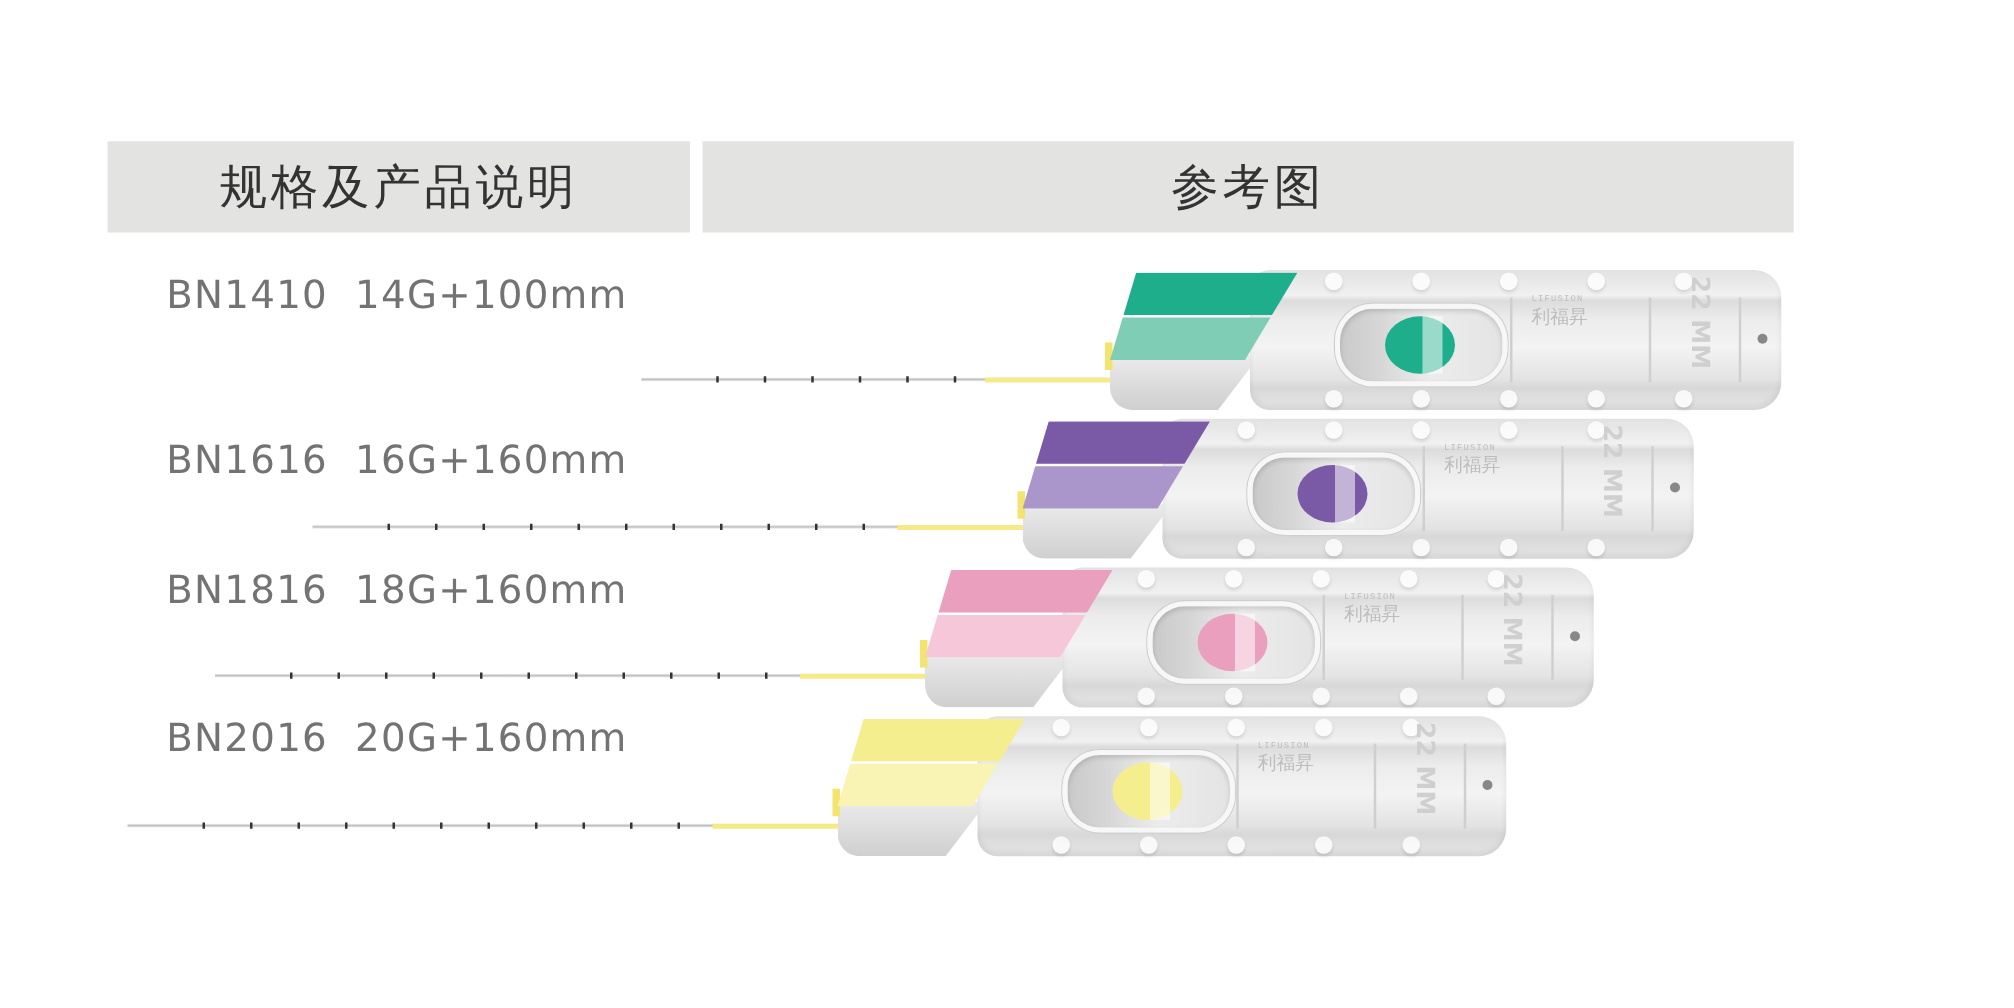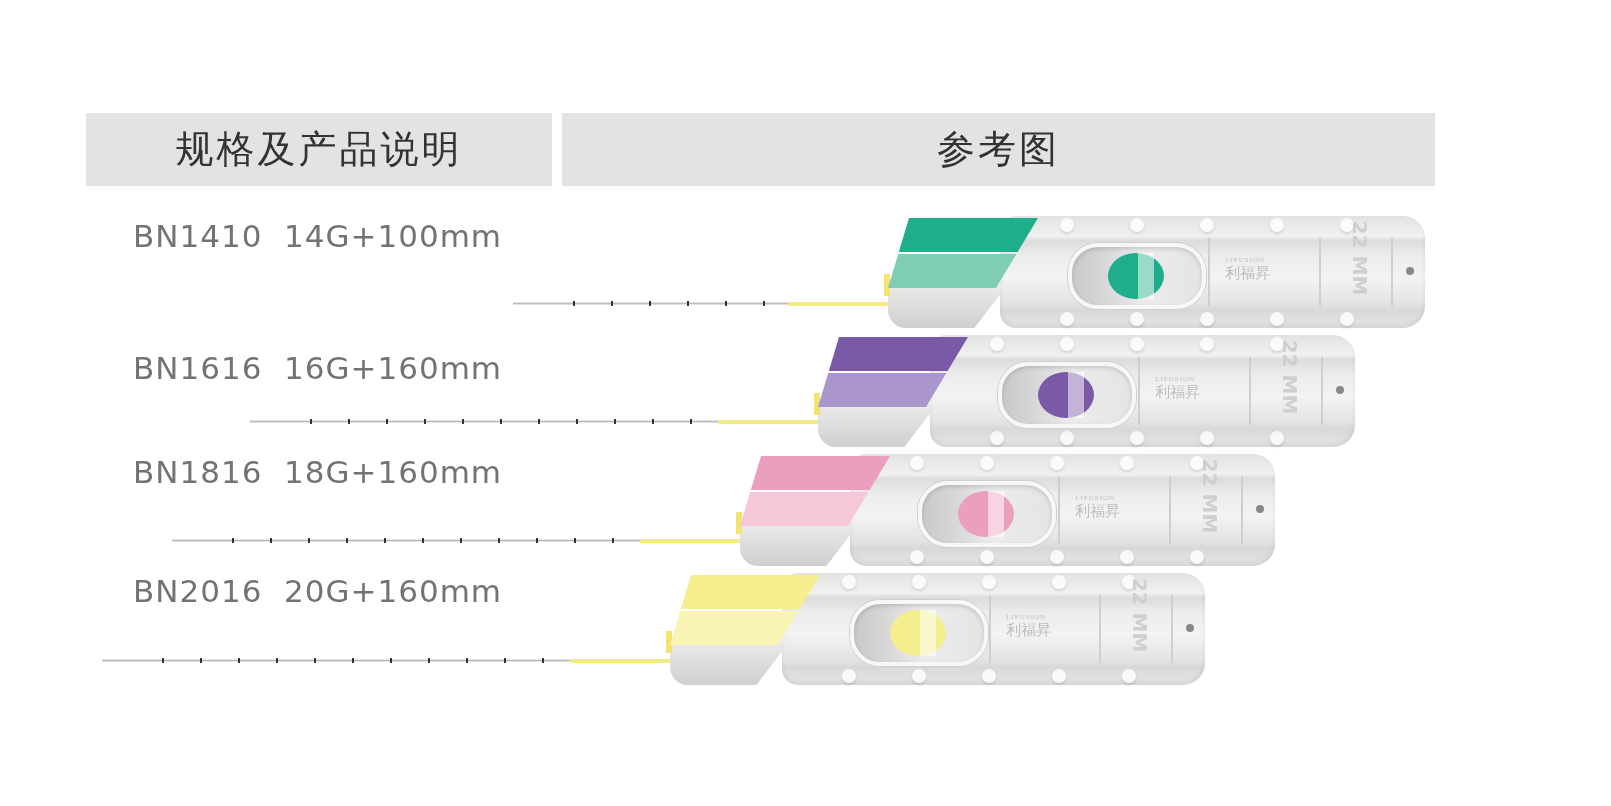--- a/index.html
+++ b/index.html
@@ -25,21 +25,21 @@
             border:4px solid #f7f7f7; box-shadow:0 0 0 1px #cfcfcf, inset 0 2px 4px rgba(0,0,0,0.15);
             background:linear-gradient(90deg,#c9c9c9 0%,#d7d7d7 25%,#ececec 55%,#e4e4e4 100%); }
   .knob { position:absolute; top:6px; left:36px; width:56px; height:46px; border-radius:50%; }
   .knob .stripe { position:absolute; top:0; right:10px; width:16px; height:100%; opacity:0.55; background:#fff; }
   .cap { position:absolute; clip-path:polygon(14% 0, 100% 0, 72% 100%, 0 100%); }
   .cap .top { position:absolute; left:0; top:0; width:100%; height:48%; }
   .cap .bot { position:absolute; left:0; top:52%; width:100%; height:48%; }
   .base { position:absolute; height:44px; border-radius:0 0 0 18px;
           background:linear-gradient(#ebebeb,#cfcfcf); clip-path:polygon(0 0, 100% 0, 72% 100%, 0 100%); }
   .yclip { position:absolute; width:6px; height:22px; background:#f3e46f; }
-  .logo { position:absolute; top:40px; font-size:15px; color:#bdbdbd; font-family:Liberation Serif, serif; }
+  .logo { position:absolute; top:20px; font-size:15px; color:#bdbdbd; font-family:Liberation Mono, monospace; }
   .logo small { display:block; font-size:7px; letter-spacing:1px; }
   .size22 { position:absolute; top:30px; font-size:20px; font-weight:bold; color:#cfcfcf; transform:rotate(90deg); font-family:"DejaVu Sans",sans-serif; }
   .dot { position:absolute; top:51px; width:8px; height:8px; border-radius:50%; background:#888; }
 </style>
 </head>
 <body>
 
 <div class="hdr hdr-left">规格及产品说明</div>
 <div class="hdr hdr-right">参考图</div>
 

